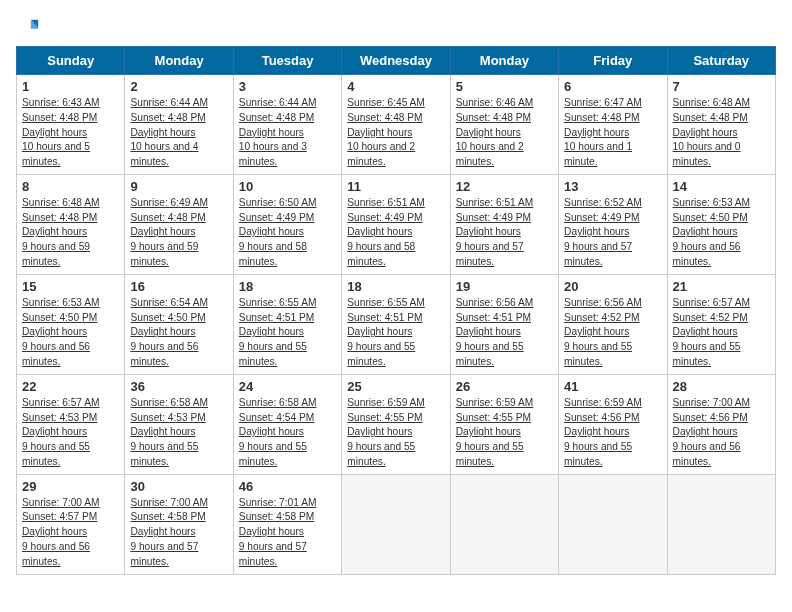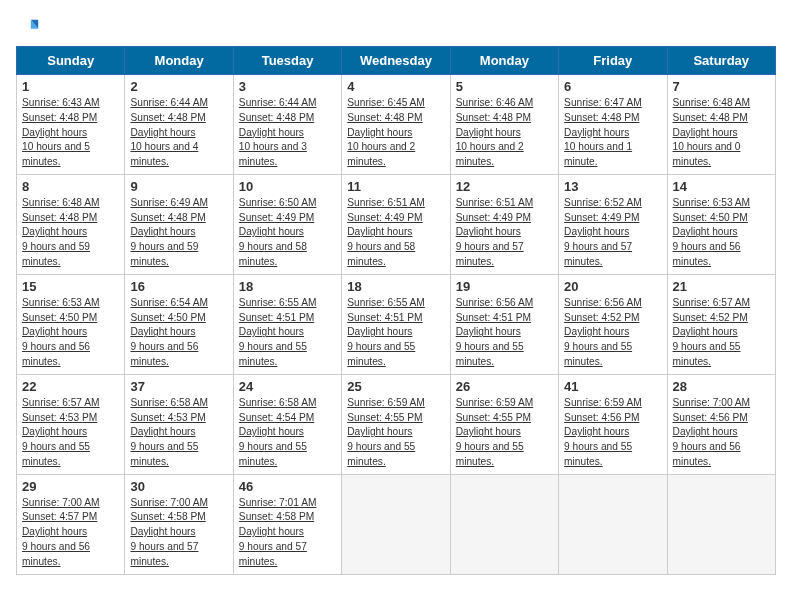--- a/index.html
+++ b/index.html
@@ -221,21 +221,21 @@
           <span class="day-num">21</span>
           <div class="cell-text">Sunrise: 6:57 AM<br>Sunset: 4:52 PM<br>Daylight hours<br>9 hours and 55 minutes.</div>
         </td>
       </tr>
       <tr class="week-row">
         <td>
           <span class="day-num">22</span>
           <div class="cell-text">Sunrise: 6:57 AM<br>Sunset: 4:53 PM<br>Daylight hours<br>9 hours and 55 minutes.</div>
         </td>
         <td>
-          <span class="day-num">37</span>
+          <span class="day-num">36</span>
           <div class="cell-text">Sunrise: 6:58 AM<br>Sunset: 4:53 PM<br>Daylight hours<br>9 hours and 55 minutes.</div>
         </td>
         <td>
           <span class="day-num">24</span>
           <div class="cell-text">Sunrise: 6:58 AM<br>Sunset: 4:54 PM<br>Daylight hours<br>9 hours and 55 minutes.</div>
         </td>
         <td>
           <span class="day-num">25</span>
           <div class="cell-text">Sunrise: 6:59 AM<br>Sunset: 4:55 PM<br>Daylight hours<br>9 hours and 55 minutes.</div>
         </td>

